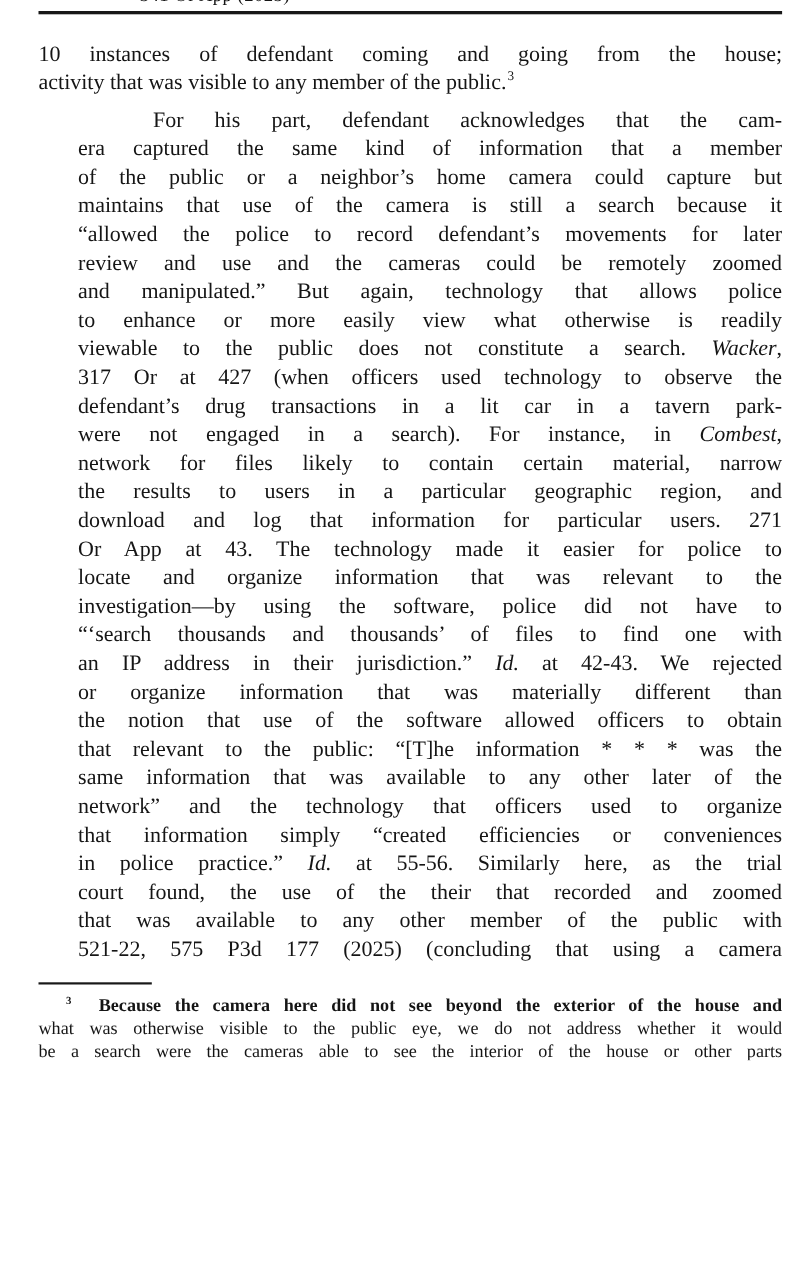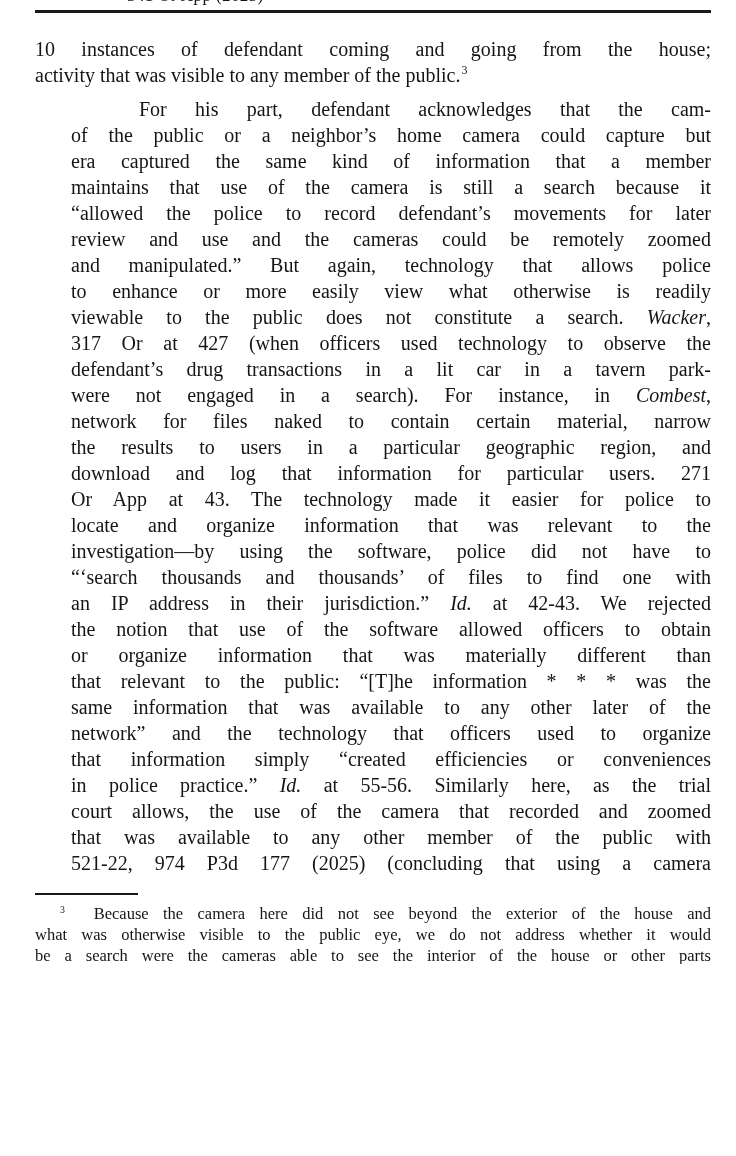--- a/index.html
+++ b/index.html
@@ -60,69 +60,69 @@
     margin-top:17px;
     width:103px;
     height:2px;
     background:#181818;
   }
   .footnote-text{
     margin-top:8px;
     font-size:16.5px;
     line-height:21px;
   }
-  .footnote-text .line.indent{text-indent:24px;}
+  .footnote-text .line.indent{text-indent:24px;font-weight:bold;}
 </style>
 </head>
 <body>
 
 <div class="page">
   <div class="column">
 
     <div class="running-head">
       <span class="head-text">341 Or App (2025)</span>
     </div>
     <div class="head-rule"></div>
 
     <div class="body-text">
         <div class="para">
           <div class="line"><span>10 instances of defendant coming and going from the house;</span></div>
           <div class="line no-just"><span>activity that was visible to any member of the public.</span><sup>3</sup></div>
         </div>
         <div class="para">
           <div class="line indent"><span>For his part, defendant acknowledges that the cam-</span></div>
+          <div class="line"><span>era captured the same kind of information that a member</span></div>
           <div class="line"><span>of the public or a neighbor’s home camera could capture but</span></div>
-          <div class="line"><span>era captured the same kind of information that a member</span></div>
           <div class="line"><span>maintains that use of the camera is still a search because it</span></div>
           <div class="line"><span>“allowed the police to record defendant’s movements for later</span></div>
           <div class="line"><span>review and use and the cameras could be remotely zoomed</span></div>
           <div class="line"><span>and manipulated.” But again, technology that allows police</span></div>
           <div class="line"><span>to enhance or more easily view what otherwise is readily</span></div>
           <div class="line"><span>viewable to the public does not constitute a search. </span><i>Wacker</i><span>,</span></div>
           <div class="line"><span>317 Or at 427 (when officers used technology to observe the</span></div>
           <div class="line"><span>defendant’s drug transactions in a lit car in a tavern park-</span></div>
           <div class="line"><span>were not engaged in a search). For instance, in </span><i>Combest</i><span>,</span></div>
-          <div class="line"><span>network for files naked to contain certain material, narrow</span></div>
+          <div class="line"><span>network for files likely to contain certain material, narrow</span></div>
           <div class="line"><span>the results to users in a particular geographic region, and</span></div>
           <div class="line"><span>download and log that information for particular users. 271</span></div>
           <div class="line"><span>Or App at 43. The technology made it easier for police to</span></div>
           <div class="line"><span>locate and organize information that was relevant to the</span></div>
           <div class="line"><span>investigation—by using the software, police did not have to</span></div>
           <div class="line"><span>“‘search thousands and thousands’ of files to find one with</span></div>
           <div class="line"><span>an IP address in their jurisdiction.” </span><i>Id.</i><span> at 42-43. We rejected</span></div>
+          <div class="line"><span>or organize information that was materially different than</span></div>
           <div class="line"><span>the notion that use of the software allowed officers to obtain</span></div>
-          <div class="line"><span>or organize information that was materially different than</span></div>
           <div class="line"><span>that relevant to the public: “[T]he information * * * was the</span></div>
           <div class="line"><span>same information that was available to any other later of the</span></div>
           <div class="line"><span>network” and the technology that officers used to organize</span></div>
           <div class="line"><span>that information simply “created efficiencies or conveniences</span></div>
           <div class="line"><span>in police practice.” </span><i>Id.</i><span> at 55-56. Similarly here, as the trial</span></div>
-          <div class="line"><span>court allows, the use of the camera that recorded and zoomed</span></div>
+          <div class="line"><span>court found, the use of the their that recorded and zoomed</span></div>
           <div class="line"><span>that was available to any other member of the public with</span></div>
-          <div class="line"><span>521-22, 974 P3d 177 (2025) (concluding that using a camera</span></div>
+          <div class="line"><span>521-22, 575 P3d 177 (2025) (concluding that using a camera</span></div>
         </div>
       </div>
 
     <div class="fn-sep"></div>
     <div class="footnote-text">
         <div class="line indent"><sup>3</sup><span>&nbsp; Because the camera here did not see beyond the exterior of the house and</span></div>
         <div class="line"><span>what was otherwise visible to the public eye, we do not address whether it would</span></div>
         <div class="line"><span>be a search were the cameras able to see the interior of the house or other parts</span></div>
         <div class="line no-just"><span>of the property that were shielded from public view.</span></div>
       </div>

